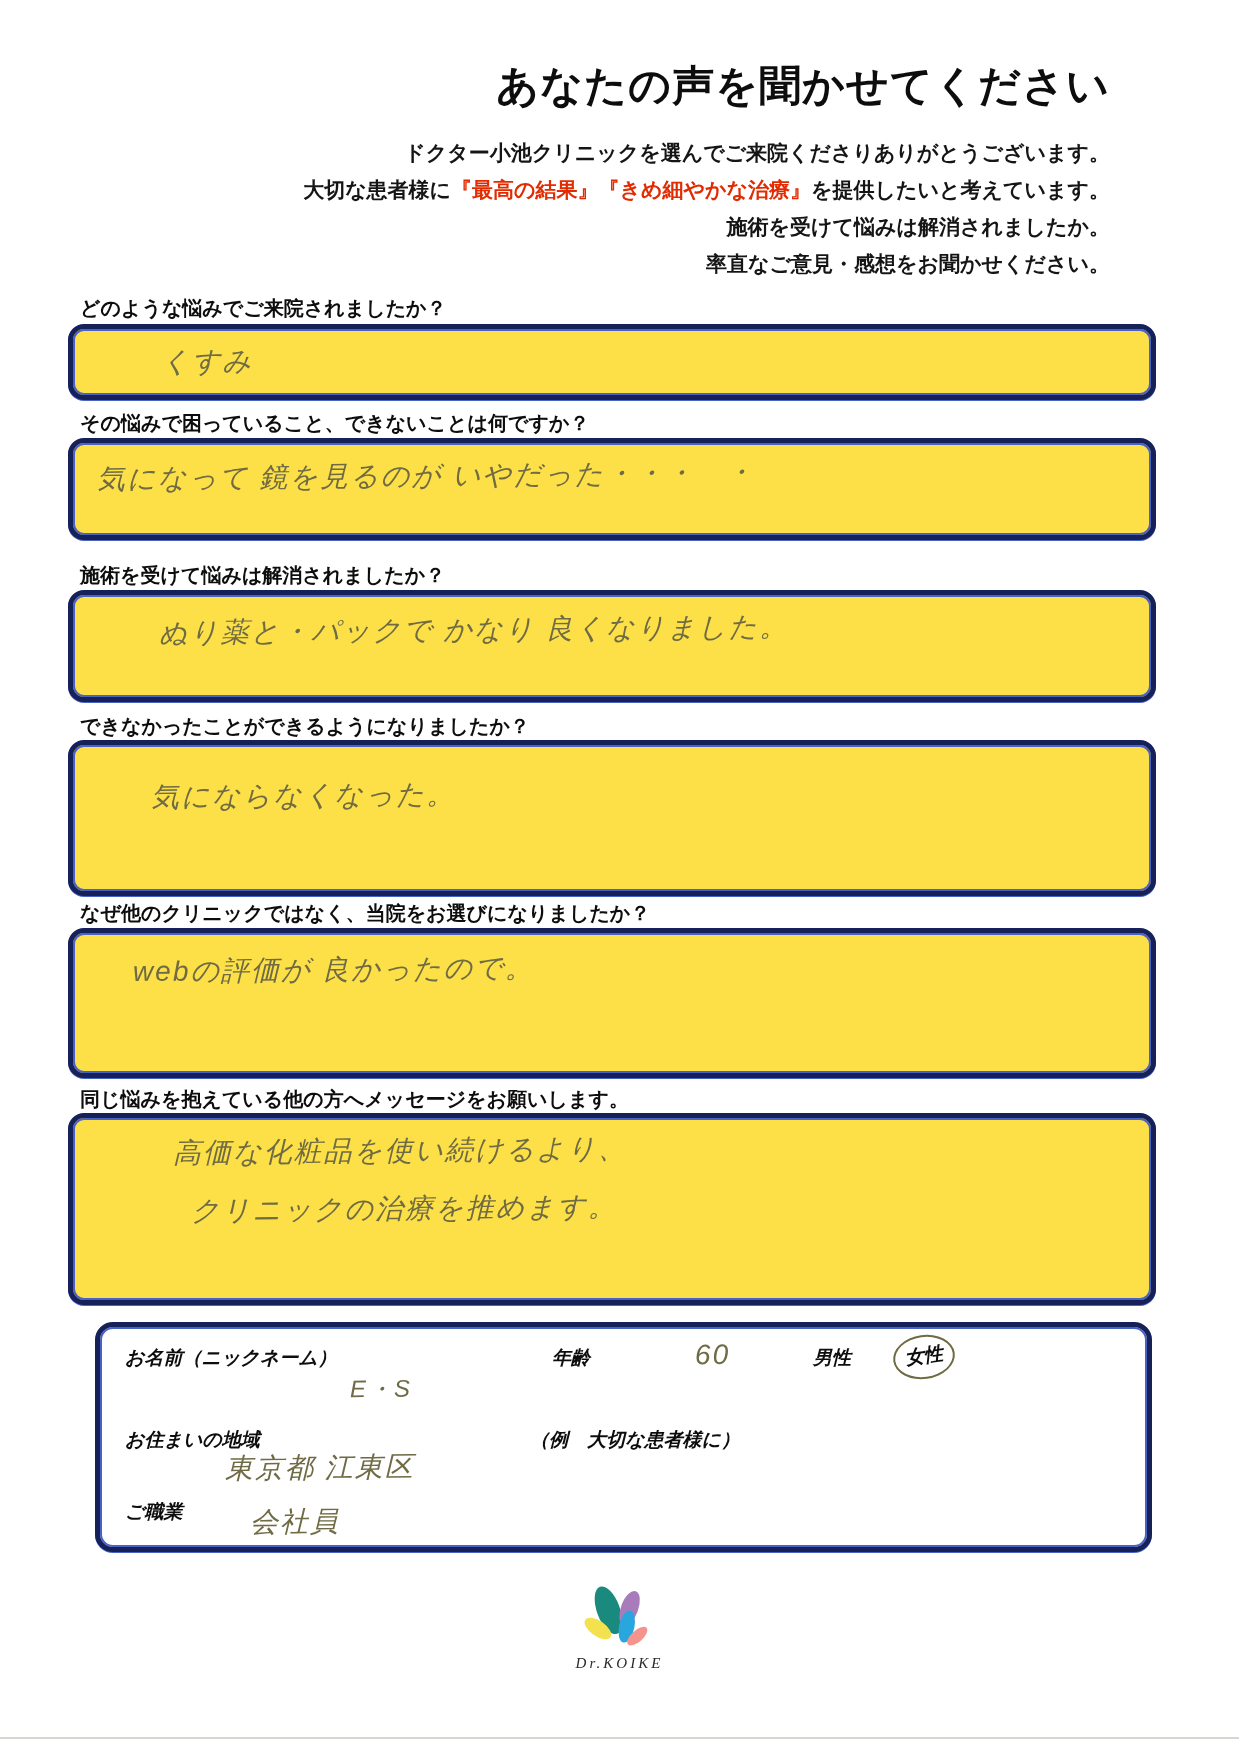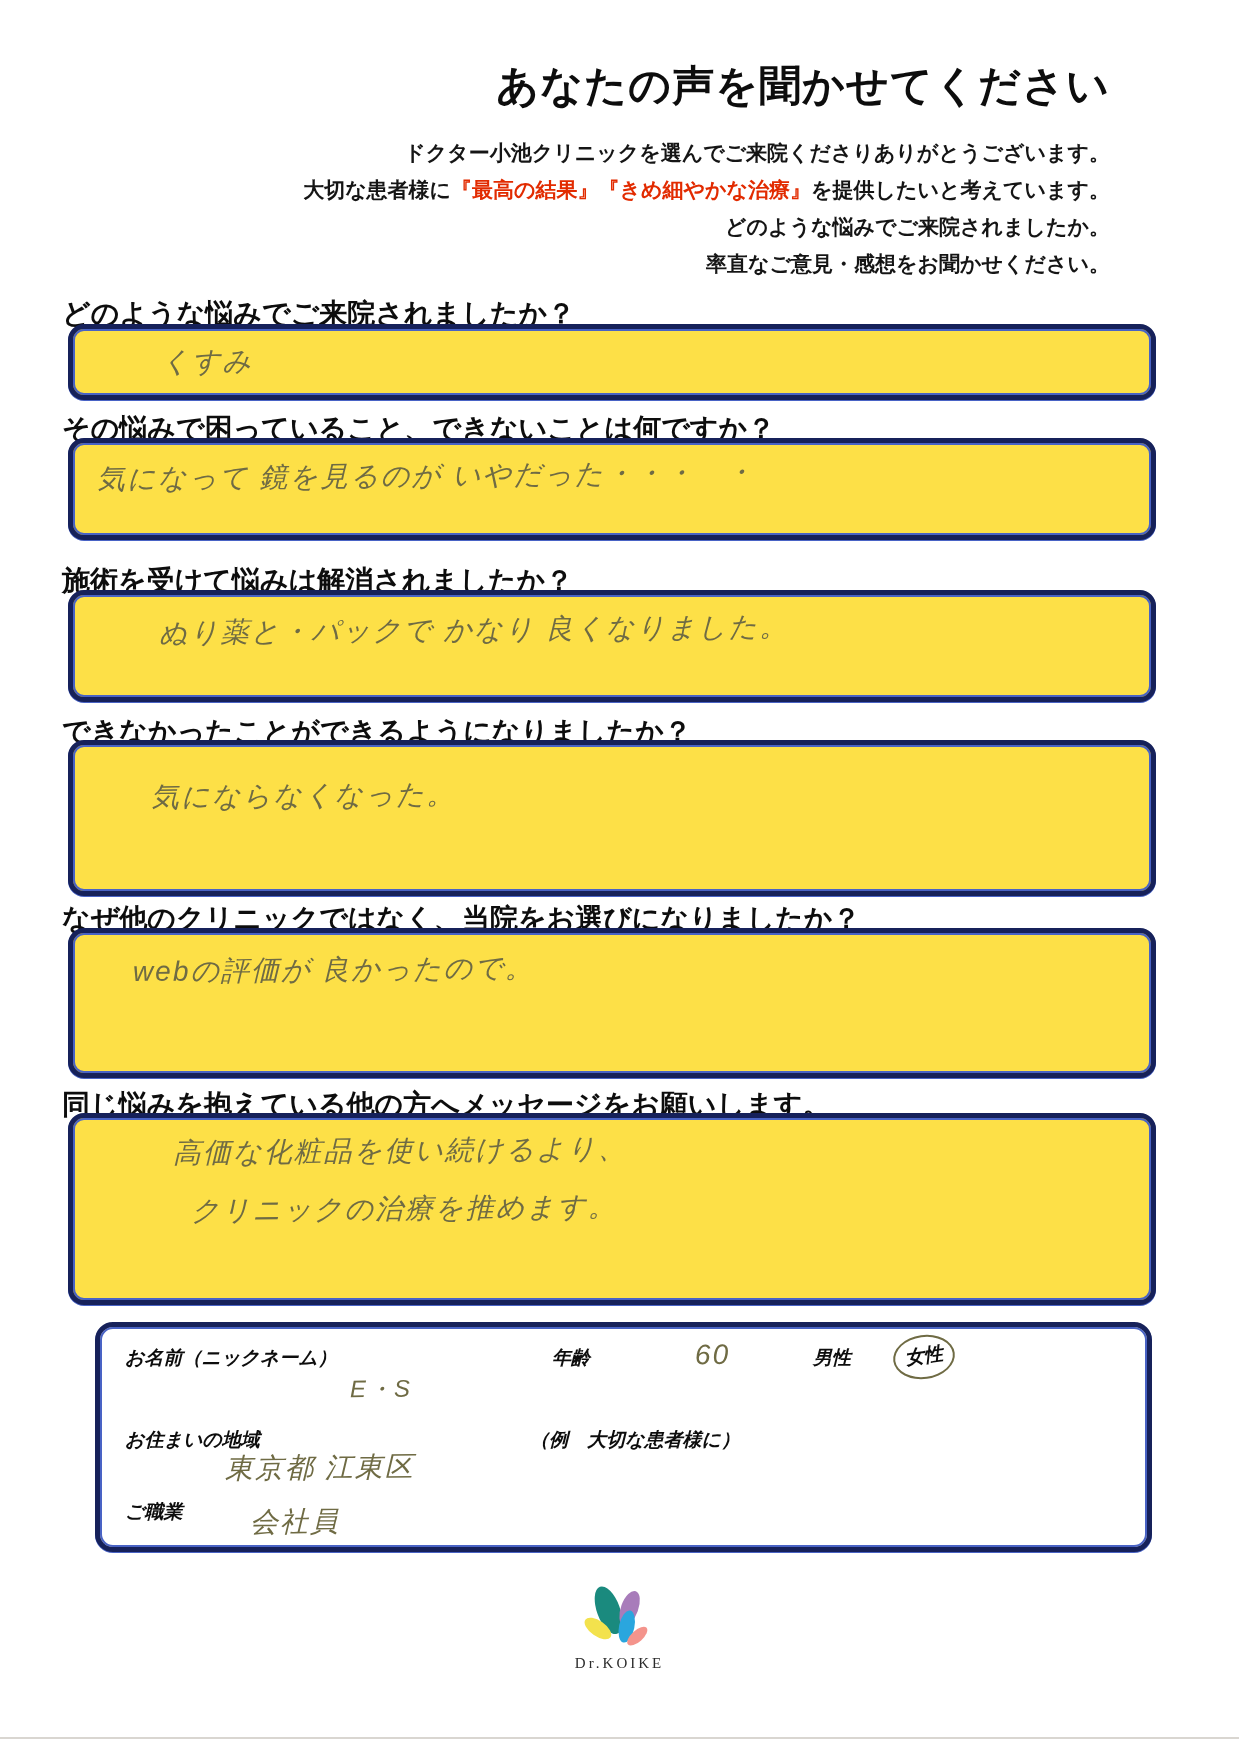--- a/index.html
+++ b/index.html
@@ -7,21 +7,21 @@
     width:1239px;height:1750px;position:relative;background:#ffffff;
     font-family:"Liberation Sans","DejaVu Sans",sans-serif;color:#111;
   }
   .page{position:absolute;inset:0;background:#fff;overflow:hidden;}
 
   .header{position:absolute;top:58px;left:0;width:1110px;text-align:right;}
   .title{font-size:42px;font-weight:bold;letter-spacing:1px;margin:0 0 20px 0;color:#0d0d0d;}
   .intro{font-size:21px;font-weight:bold;line-height:37px;margin:0;color:#151515;}
   .red{color:#e22b00;}
 
-  .q-label{position:absolute;left:62px;font-size:28px;font-weight:bold;color:#0d0d0d;white-space:nowrap;}
+  .q-label{position:absolute;left:80px;font-size:20px;font-weight:bold;color:#0d0d0d;white-space:nowrap;}
   .q-box{
     position:absolute;left:68px;width:1088px;box-sizing:border-box;background:#fde047;
     border:5px solid #16215a;border-radius:16px;
     box-shadow:inset 0 0 0 2px #4963c5, 0 1px 0 0 #4963c5;
   }
   .hand{
     color:#6f6b44;font-size:28px;letter-spacing:2px;white-space:nowrap;
     font-style:italic;display:inline-block;transform:rotate(-0.6deg);
   }
   .hand.small{font-size:24px;}
@@ -29,37 +29,37 @@
   .info-box{
     position:absolute;left:95px;top:1322px;width:1057px;height:230px;box-sizing:border-box;
     border:5px solid #16215a;border-radius:18px;
     box-shadow:inset 0 0 0 2px #4963c5, 0 1px 0 0 #4963c5;background:#fff;
   }
   .ib-label{position:absolute;font-size:19px;font-weight:bold;color:#0d0d0d;white-space:nowrap;font-style:italic;}
   .circled{
     display:inline-block;border:2px solid #6f6b44;border-radius:50%;
     padding:6px 10px 8px 10px;transform:rotate(-8deg);
   }
-  .logo{position:absolute;top:1583px;left:0;width:1239px;text-align:center;}
+  .logo{position:absolute;top:1583px;left:0;width:1239px;text-align:center;font-style:italic;}
   .logo-text{
     font-family:"Liberation Serif","DejaVu Serif",serif;font-size:15px;letter-spacing:3px;
     color:#2b2b2b;margin-top:2px;
   }
   .scan-edge{position:absolute;left:0;top:1737px;width:100%;height:2px;background:#d9d6d1;}
 </style>
 </head>
 <body>
 
 <div class="page">
 
   <div class="header">
     <h1 class="title">あなたの声を聞かせてください</h1>
     <p class="intro">ドクター小池クリニックを選んでご来院くださりありがとうございます。</p>
     <p class="intro"><span>大切な患者様に</span><span class="red">『最高の結果』</span><span class="red">『きめ細やかな治療』</span><span>を提供したいと考えています。</span></p>
-    <p class="intro">どのような悩みでご来院されましたか。</p>
+    <p class="intro">施術を受けて悩みは解消されましたか。</p>
     <p class="intro">率直なご意見・感想をお聞かせください。</p>
   </div>
 
   <div class="q-label" style="top:295px;">どのような悩みでご来院されましたか？</div>
   <div class="q-box" style="top:324px;height:76px;">
     <span class="hand" style="position:absolute;left:88px;top:14px;">くすみ</span>
   </div>
 
   <div class="q-label" style="top:410px;">その悩みで困っていること、できないことは何ですか？</div>
   <div class="q-box" style="top:438px;height:102px;">

